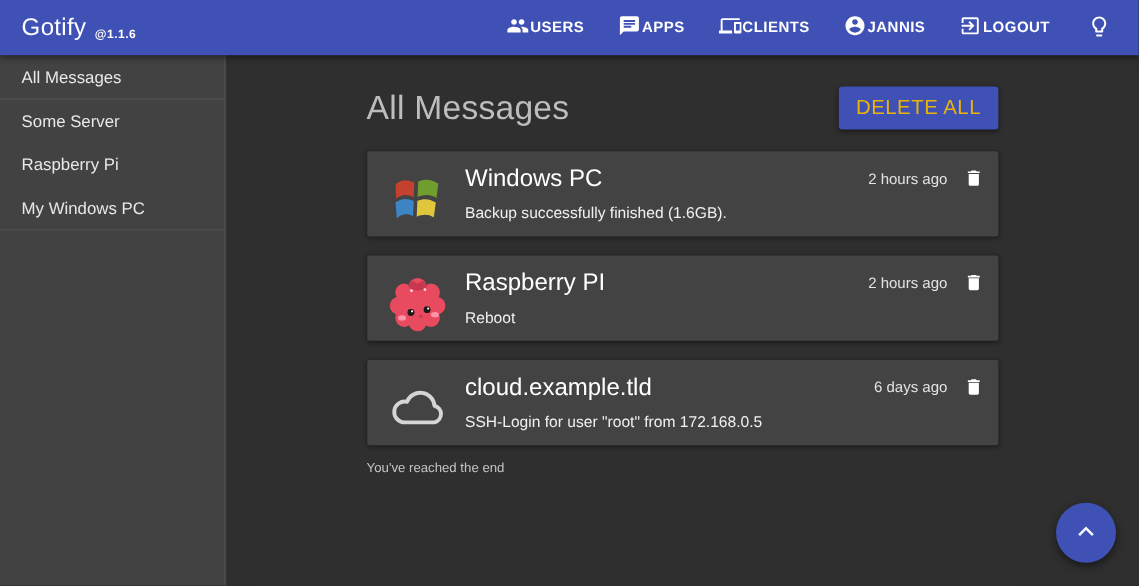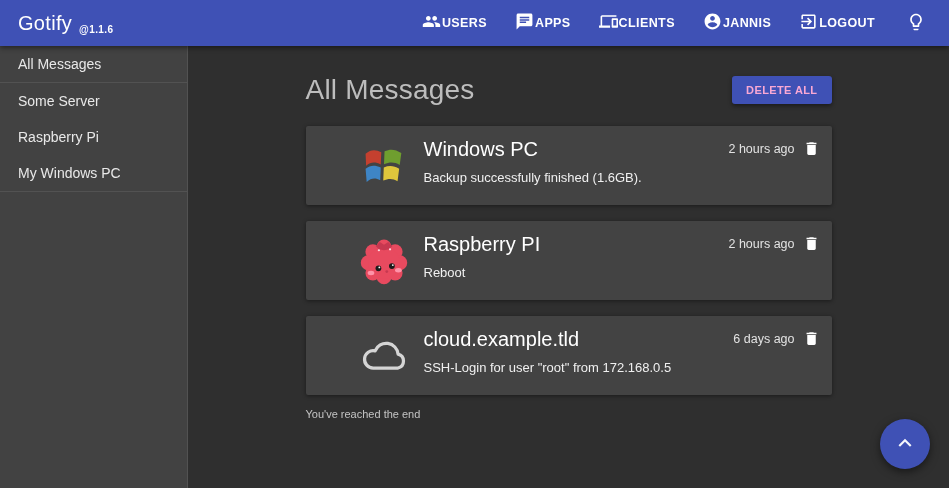--- a/index.html
+++ b/index.html
@@ -52,41 +52,41 @@
 
   
   .main { position:absolute; top:46px; left:188px; right:0; bottom:0; }
   .content { width:526px; margin:0 auto; }
   .head-row {
     margin-top:24px; height:40px;
     display:flex; align-items:center; justify-content:space-between;
   }
   .page-title { font-size:28px; font-weight:400; color:#bdbdbd; letter-spacing:.2px; }
   .delete-all-btn {
-    background:#3f51b5; color:#f9a8d4; border:none; border-radius:3px;
+    background:#3f51b5; color:#eab308; border:none; border-radius:3px;
     font-family:"Liberation Sans", sans-serif;
-    font-size:11px; font-weight:700; letter-spacing:.4px;
+    font-size:17px; font-weight:400; letter-spacing:.4px;
     padding:8px 14px; cursor:pointer;
     box-shadow:0 2px 4px rgba(0,0,0,.45);
   }
 
   .cards { margin-top:9px; }
   .card {
     background:#434343; border-radius:2px;
     box-shadow:0 1px 4px rgba(0,0,0,.45);
-    height:79px; margin-top:16px;
-    display:flex; align-items:flex-start;padding-left:36px;
+    height:71px; margin-top:16px;
+    display:flex; align-items:flex-start;
   }
   .card-icon { width:52px; height:52px; margin:13px 14px 0 16px; flex:0 0 auto; }
   .card-icon svg { width:52px; height:52px; display:block; }
   .card-text { flex:1 1 auto; padding-top:11px; min-width:0; }
   .card-title { font-size:20px; font-weight:400; color:#ffffff; line-height:1.25; }
   .card-body { font-size:13px; color:#f0f0f0; margin-top:8px; }
   .card-side {
-    display:flex; align-items:flex-start; gap:8px;
+    display:flex; align-items:flex-start; gap:13px;
     padding:13px 12px 0 10px; flex:0 0 auto;
   }
   .time { font-size:12.5px; color:#e3e3e3; margin-top:3px; white-space:nowrap; }
   .trash-btn { background:none; border:none; cursor:pointer; padding:0; }
   .trash-btn svg { width:17px; height:19px; fill:#fff; }
 
   .end-text { font-size:11px; color:#c4c4c4; margin-top:13px; }
 
   
   .fab {

